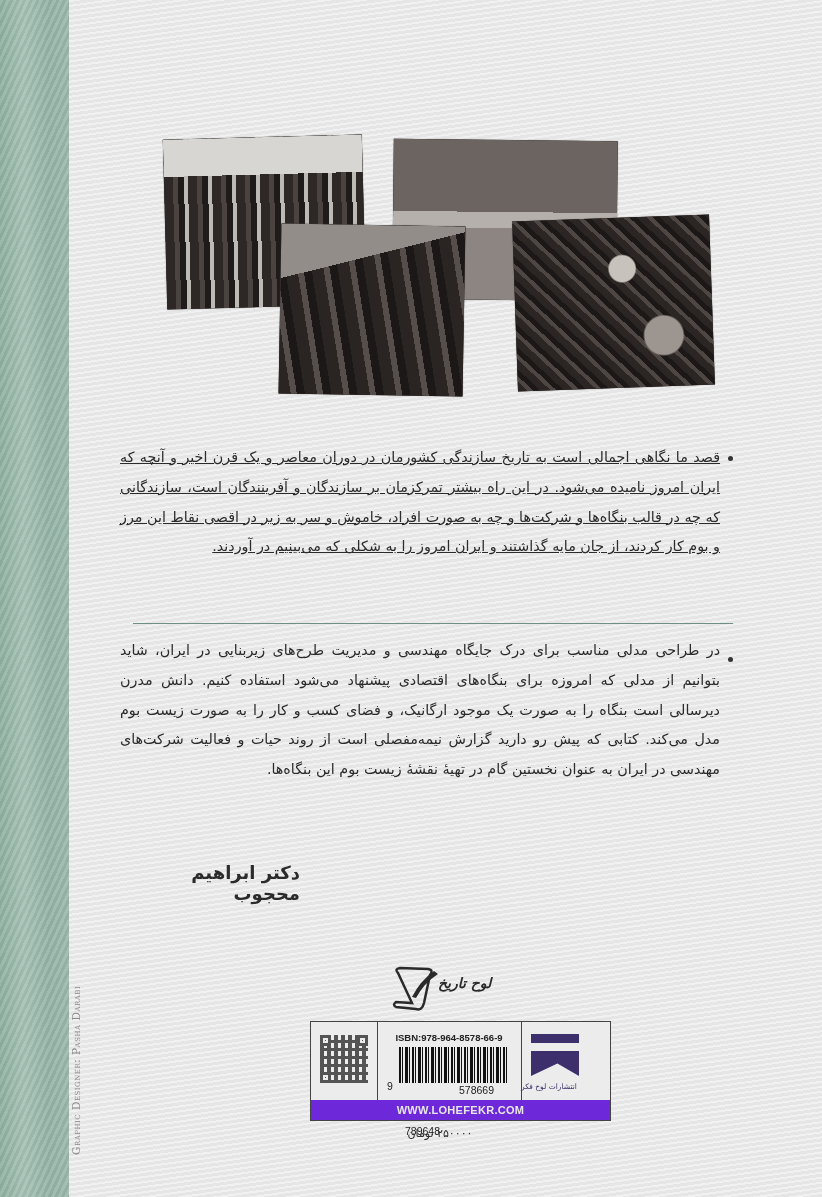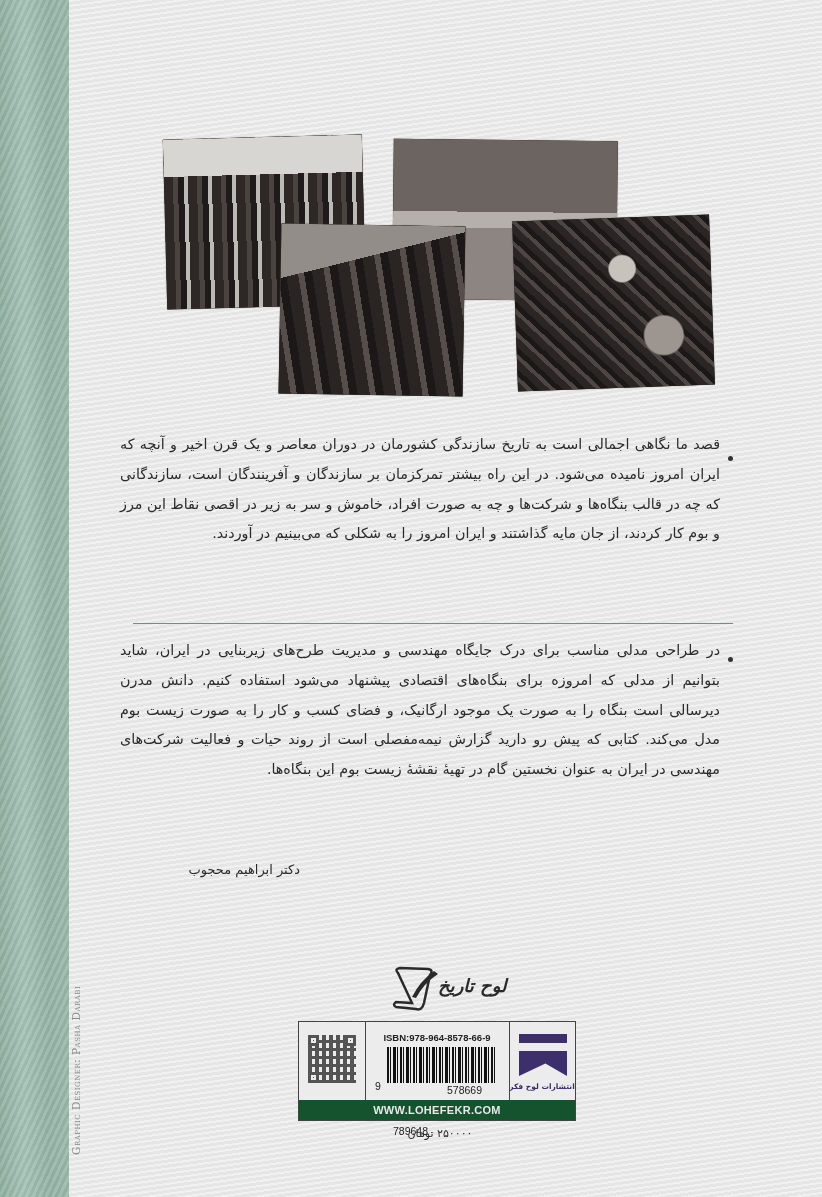--- a/index.html
+++ b/index.html
@@ -56,48 +56,48 @@
       repeating-linear-gradient(45deg, #2b2624 0 7px, #4e4643 7px 11px, #1c1817 11px 16px),
       #3a3431;
   }
   
   .text-block {
     position: absolute; left: 120px; width: 600px;
     direction: rtl; text-align: justify; text-align-last: right;
     font-family: "DejaVu Sans", sans-serif; font-size: 14.3px;
     line-height: 29.8px; color: #2b2b2b;
   }
-  .tb1 { top: 430px; }
+  .tb1 { top: 443px; text-decoration: underline; }
   .tb2 { top: 636px; }
   .bullet {
     position: absolute; width: 5px; height: 5px; border-radius: 50%; background: #333;
   }
   .b1 { left: 728px; top: 456px; }
   .b2 { left: 728px; top: 657px; }
   .divider {
     position: absolute; left: 133px; top: 623px; width: 600px; height: 1px;
     background: #6d8f84;
   }
   .author {
     position: absolute; left: 170px; top: 862px; width: 130px;
     direction: rtl; text-align: right;
-    font-size: 13px; font-weight: normal; color: #2b2b2b;
+    font-size: 18px; font-weight: bold; color: #2b2b2b;
   }
   
   .logo {
     position: absolute; left: 390px; top: 965px; width: 110px; height: 50px;
   }
   .logo-text {
     position: absolute; left: 438px; top: 975px;
     font-family: "DejaVu Serif", serif; font-style: italic; font-weight: bold;
-    font-size: 18px; color: #2a2a2a; direction: rtl;
+    font-size: 14px; color: #2a2a2a; direction: rtl;
   }
   
   .bc-box {
-    position: absolute; left: 298px; top: 1021px; width: 278px; height: 100px;
+    position: absolute; left: 310px; top: 1021px; width: 301px; height: 100px;
     border: 1.5px solid #444; background: #ececec; box-sizing: border-box;
   }
   .bc-qr {
     position: absolute; left: 0; top: 0; width: 66px; height: 78px;
     border-right: 1.5px solid #444;
   }
   .qr {
     position: absolute; left: 9px; top: 13px; width: 48px; height: 48px;
     background:
       repeating-linear-gradient(90deg, #222 0 4px, transparent 4px 7px),
@@ -129,26 +129,26 @@
   .bc-d3 { position: absolute; left: 82px; }
   .bc-pub {
     position: absolute; left: 210px; top: 0; width: 66px; height: 78px;
   }
   .pub-mark {
     position: absolute; left: 10px; top: 12px; width: 48px; height: 42px;
     background: linear-gradient(180deg, #3d2f6b 0 22%, transparent 22% 40%, #3d2f6b 40% 100%);
     clip-path: polygon(0 0, 100% 0, 100% 100%, 55% 70%, 0 100%);
   }
   .pub-name {
-    position: absolute; left: 0; right: 0; top: 60px; text-align: center;
-    font-size: 7.5px; color: #3d2f6b; direction: rtl; font-weight: bold;
+    position: absolute; left: 0; right: 0; top: 60px; text-align: left;
+    font-size: 7.5px; color: #3d2f6b; direction: rtl; font-weight: normal;
   }
   .bc-url {
     position: absolute; left: 0; right: 0; bottom: 0; height: 20px;
-    background: #14532d; color: #e8e8e8; text-align: center;
+    background: #6d28d9; color: #e8e8e8; text-align: center;
     font-family: "Liberation Sans", sans-serif; font-weight: bold; font-size: 11px; line-height: 20px;
     letter-spacing: 0.3px;
   }
   .price {
     position: absolute; left: 380px; top: 1127px; width: 120px; text-align: center;
     direction: rtl; font-size: 11px; color: #2b2b2b;
   }
 </style>
 </head>
 <body>

